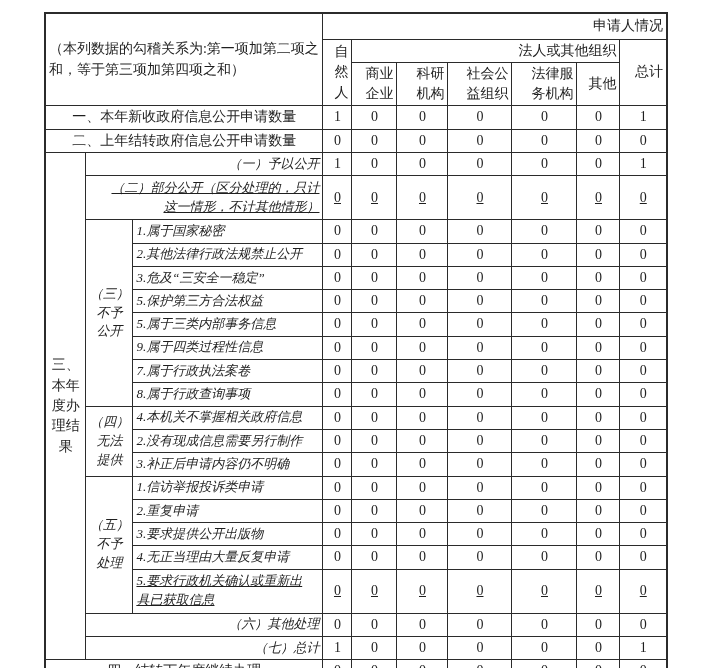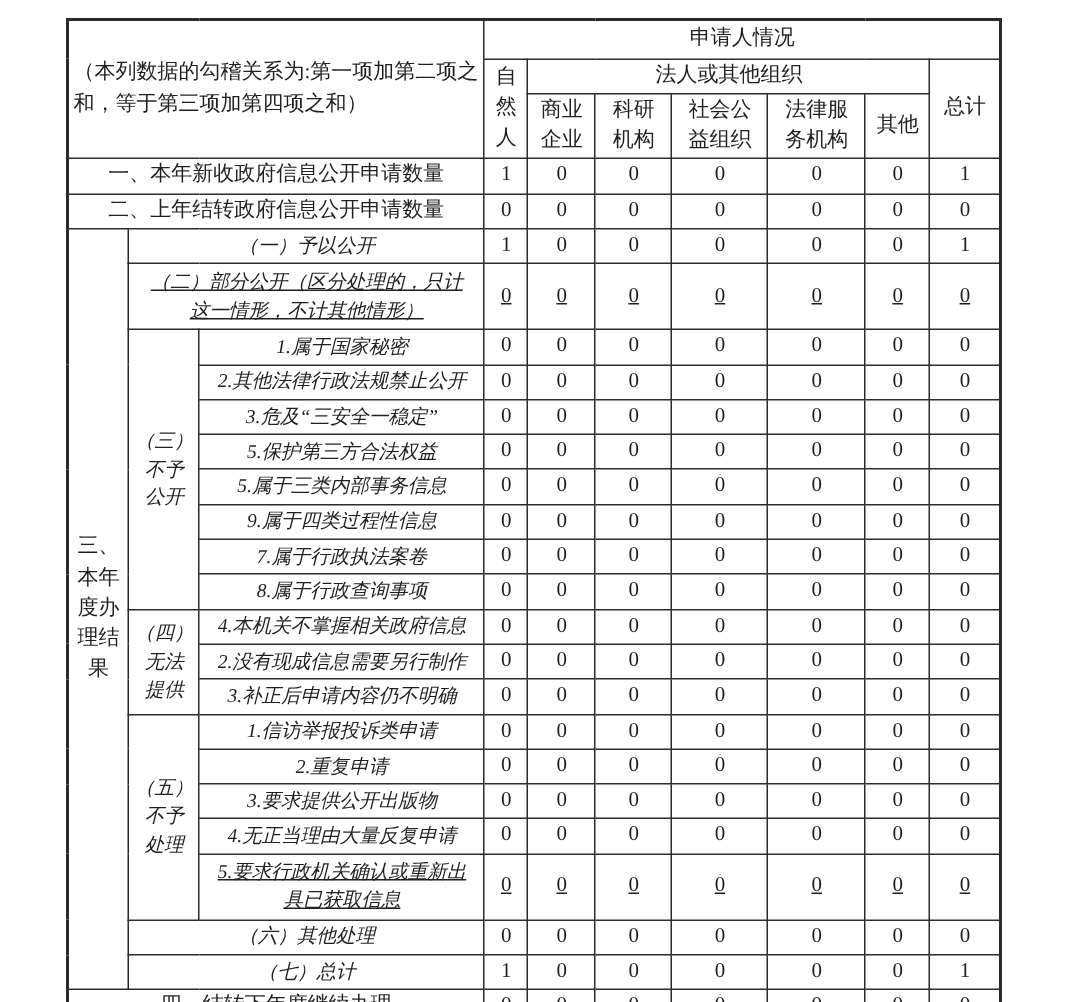--- a/index.html
+++ b/index.html
@@ -32,44 +32,44 @@
     overflow: hidden;
   }
   
   tr.h1 { height: 26px; }
   tr.h2 { height: 22px; }
   tr.h3 { height: 42px; }
   tr.s  { height: 22px; }
   tr.d  { height: 44px; text-decoration: underline; }
   
   .hdr {
-    text-align: center;
+    text-align: right;
     font-size: 14px;
   }
   .note {
     text-align: left;
     font-size: 14px;
     line-height: 1.9;
     padding: 2px 6px;
   }
   .lab {
     text-align: center;
     font-size: 14px;
     padding-left: 8px;
   }
   .kai {
     font-style: italic;
     font-size: 13px;
-    text-align: center;
+    text-align: right;
     padding-left: 8px;
   }
   .kai-item {
     font-style: italic;
     font-size: 13px;
-    text-align: center;
+    text-align: left;
     padding-left: 3px;
   }
   .kai-sec {
     font-style: italic;
     font-size: 13px;
     text-align: center;
     line-height: 1.65;
   }
   .sec-vert {
     text-align: center;

